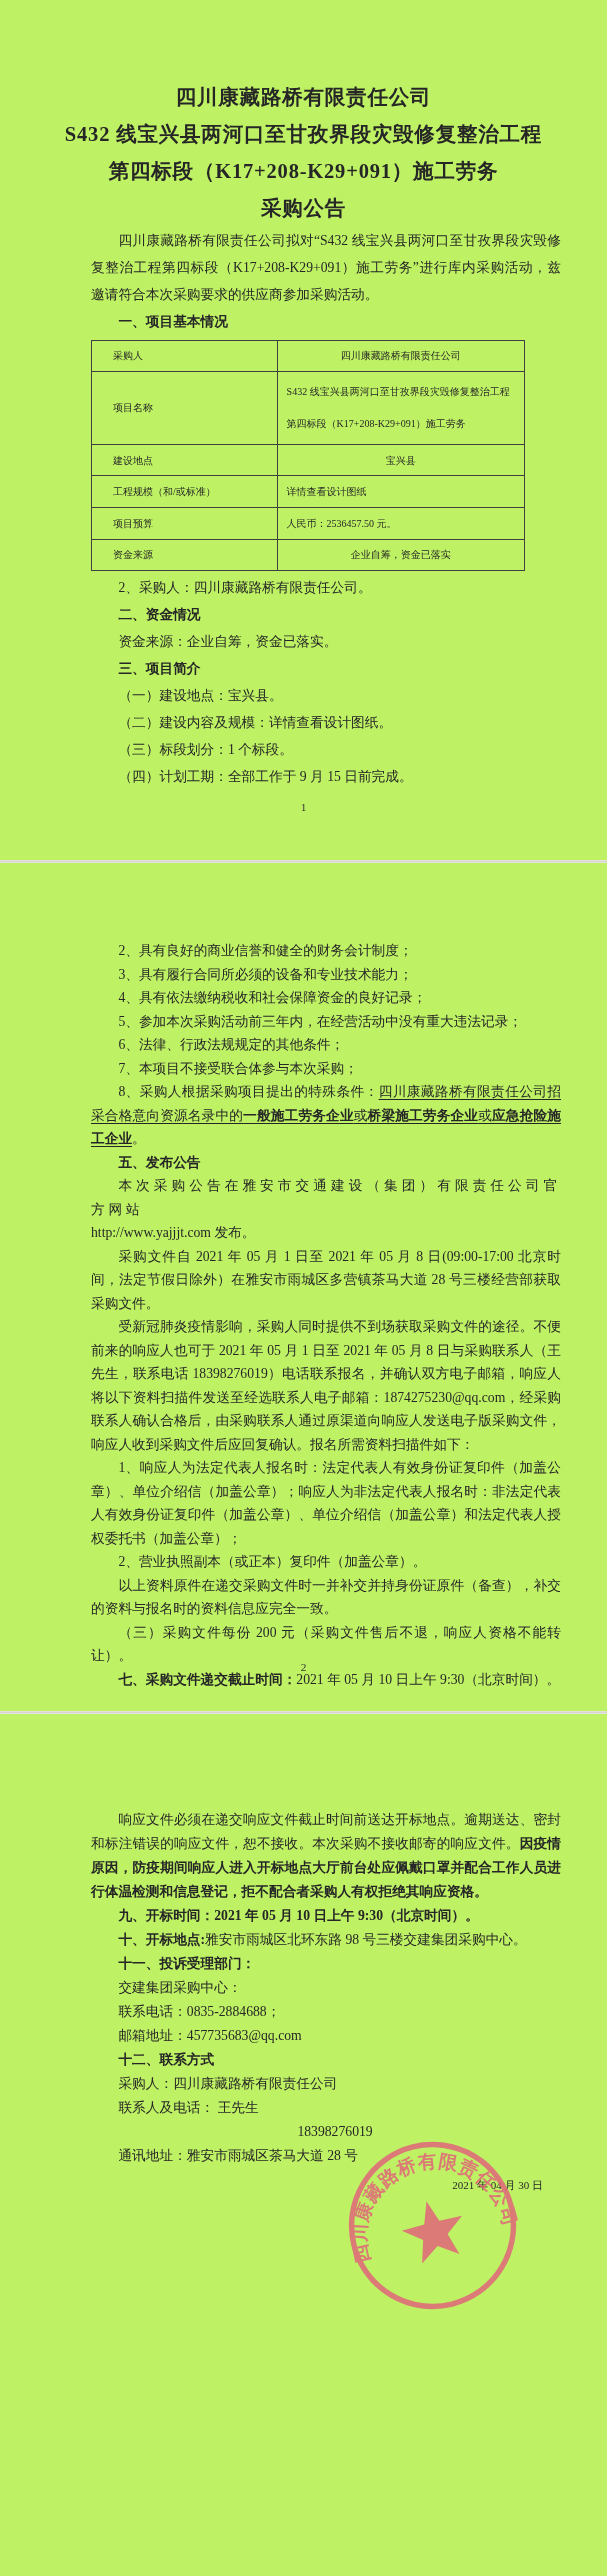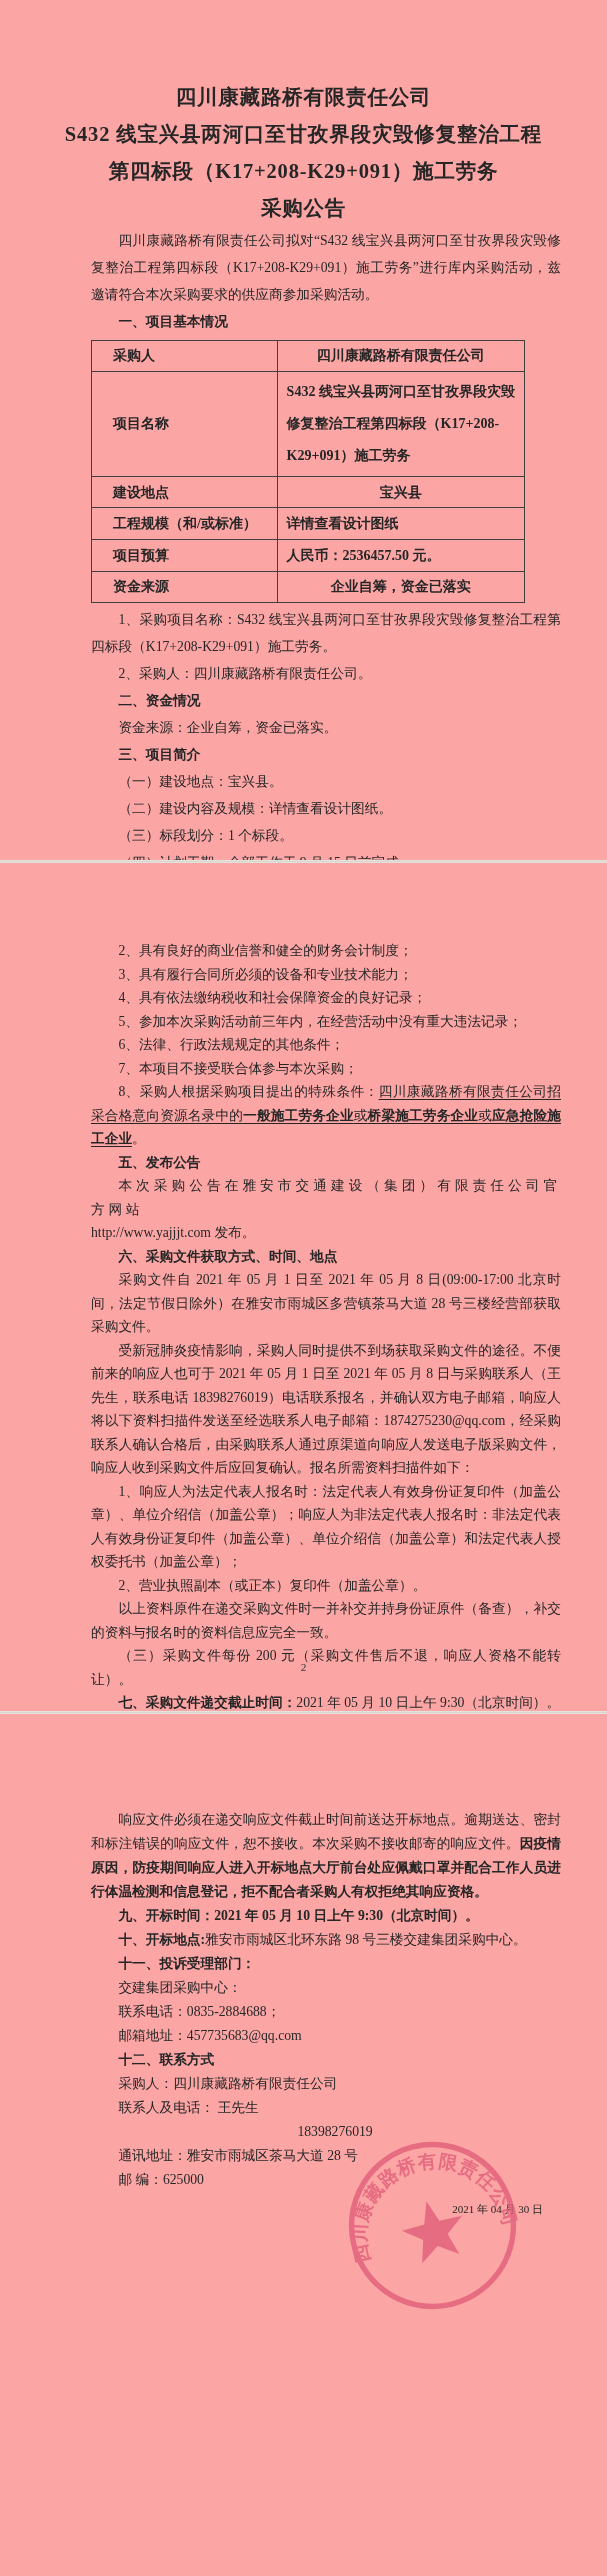--- a/index.html
+++ b/index.html
@@ -3,41 +3,41 @@
 <meta charset="utf-8">
 <style>
   html,body{margin:0;padding:0;}
   body{
     width:607px;
     background:#ffffff;
     font-family:"Liberation Serif","DejaVu Serif",serif;
     color:#262626;
     -webkit-font-smoothing:antialiased;
   }
-  .page{position:relative;width:607px;background:#fca5a5;overflow:hidden;}
+  .page{position:relative;width:607px;background:#bef264;overflow:hidden;}
   .page-1{height:860px;}
   .page-2{height:848px;}
   .page-3{height:950px;}
   .sep{height:3px;background:linear-gradient(#e9e8e3,#d7d6d0,#e9e8e3);}
   .content{padding:0 46px 0 91px;font-size:13.7px;}
 
   
   .titles{padding-top:79px;text-align:center;}
   .title-line{font-size:20.5px;font-weight:bold;line-height:37px;letter-spacing:0.8px;}
 
   
   p.b{margin:0;line-height:27px;text-indent:2em;text-align:justify;}
   .page-2 p.b{line-height:23.5px;}
   .page-3 p.b{line-height:24px;}
   .h{font-weight:bold;}
   .mt{margin-top:3px;}
 
   
   table.info{border-collapse:collapse;width:434px;margin:4.6px 0 3px 0;border:1.5px solid #3f3f3f;}
-  table.info td{border:1.5px solid #3f3f3f;vertical-align:middle;font-size:14px;font-weight:bold;}
+  table.info td{border:1.5px solid #3f3f3f;vertical-align:middle;font-size:10px;}
   td.lbl{width:159px;padding:3.8px 4.6px 3.8px 21px;line-height:23px;}
   td.val{padding:3.8px 9px;line-height:23px;}
   td.val.tall{line-height:32px;}
   td.val.center{text-align:center;}
   td.val.pad{}
 
   
   .spaced{letter-spacing:3.8px;}
   .underl{text-decoration:underline;text-underline-offset:3px;}
   .indent-num{padding-left:179px;}
@@ -90,21 +90,20 @@
         <td class="lbl">项目预算</td>
         <td class="val">人民币：2536457.50 元。</td>
       </tr>
       <tr>
         <td class="lbl">资金来源</td>
         <td class="val center">企业自筹，资金已落实</td>
       </tr>
     </tbody>
       </table>
 
-    <p class="b">1、采购项目名称：S432 线宝兴县两河口至甘孜界段灾毁修复整治工程第四标段（K17+208-K29+091）施工劳务。</p>
     <p class="b">2、采购人：四川康藏路桥有限责任公司。</p>
     <p class="b h">二、资金情况</p>
     <p class="b">资金来源：企业自筹，资金已落实。</p>
     <p class="b h">三、项目简介</p>
     <p class="b">（一）建设地点：宝兴县。</p>
     <p class="b">（二）建设内容及规模：详情查看设计图纸。</p>
     <p class="b">（三）标段划分：1 个标段。</p>
     <p class="b">（四）计划工期：全部工作于 9 月 15 日前完成。</p>
 
   </div>
@@ -120,21 +119,20 @@
     <p class="b">4、具有依法缴纳税收和社会保障资金的良好记录；</p>
     <p class="b">5、参加本次采购活动前三年内，在经营活动中没有重大违法记录；</p>
     <p class="b">6、法律、行政法规规定的其他条件；</p>
     <p class="b">7、本项目不接受联合体参与本次采购；</p>
     <p class="b">
       <span>8、采购人根据采购项目提出的特殊条件：</span><span class="underl"><span>四川康藏路桥有限责任公司招采合格意向资源名录中的</span><b>一般施工劳务企业</b><span>或</span><b>桥梁施工劳务企业</b><span>或</span><b>应急抢险施工企业</b></span><span>。</span>
     </p>
     <p class="b h mt">五、发布公告</p>
     <p class="b spaced">本次采购公告在雅安市交通建设（集团）有限责任公司官方网站</p>
     <p class="b" style="text-indent:0;">http://www.yajjjt.com 发布。</p>
-    <p class="b h mt">六、采购文件获取方式、时间、地点</p>
     <p class="b">采购文件自 2021 年 05 月 1 日至 2021 年 05 月 8 日(09:00-17:00 北京时间，法定节假日除外）在雅安市雨城区多营镇茶马大道 28 号三楼经营部获取采购文件。</p>
     <p class="b">受新冠肺炎疫情影响，采购人同时提供不到场获取采购文件的途径。不便前来的响应人也可于 2021 年 05 月 1 日至 2021 年 05 月 8 日与采购联系人（王先生，联系电话 18398276019）电话联系报名，并确认双方电子邮箱，响应人将以下资料扫描件发送至经选联系人电子邮箱：1874275230@qq.com，经采购联系人确认合格后，由采购联系人通过原渠道向响应人发送电子版采购文件，响应人收到采购文件后应回复确认。报名所需资料扫描件如下：</p>
     <p class="b">1、响应人为法定代表人报名时：法定代表人有效身份证复印件（加盖公章）、单位介绍信（加盖公章）；响应人为非法定代表人报名时：非法定代表人有效身份证复印件（加盖公章）、单位介绍信（加盖公章）和法定代表人授权委托书（加盖公章）；</p>
     <p class="b">2、营业执照副本（或正本）复印件（加盖公章）。</p>
     <p class="b">以上资料原件在递交采购文件时一并补交并持身份证原件（备查），补交的资料与报名时的资料信息应完全一致。</p>
     <p class="b">（三）采购文件每份 200 元（采购文件售后不退，响应人资格不能转让）。</p>
     <p class="b">
       <span class="h">七、采购文件递交截止时间：</span><span>2021 年 05 月 10 日上午 9:30（北京时间）。</span>
     </p>
 
@@ -155,21 +153,20 @@
     </p>
     <p class="b h">十一、投诉受理部门：</p>
     <p class="b">交建集团采购中心：</p>
     <p class="b">联系电话：0835-2884688；</p>
     <p class="b">邮箱地址：457735683@qq.com</p>
     <p class="b h">十二、联系方式</p>
     <p class="b">采购人：四川康藏路桥有限责任公司</p>
     <p class="b">联系人及电话： 王先生</p>
     <p class="b indent-num">18398276019</p>
     <p class="b">通讯地址：雅安市雨城区茶马大道 28 号</p>
-    <p class="b">邮 编：625000</p>
     <div class="date-line">2021 年 04 月 30 日</div>
   </div>
 
   <svg class="seal" viewBox="0 0 230 230">
     <circle cx="115" cy="115" r="104" fill="none" stroke="#e2607a" stroke-width="7"></circle>
     <polygon points="115,83 125,111.2 154.9,112 131.2,130.3 139.7,159 115,142 90.3,159 98.8,130.3 75.1,112 105,111.2" fill="#e2607a"></polygon>
     <defs>
       <path id="sealArc" d="M 26 130 A 89 89 0 0 1 204 130" fill="none"></path>
     </defs>
     <text font-size="24" fill="#e2607a" font-weight="bold" letter-spacing="1">

